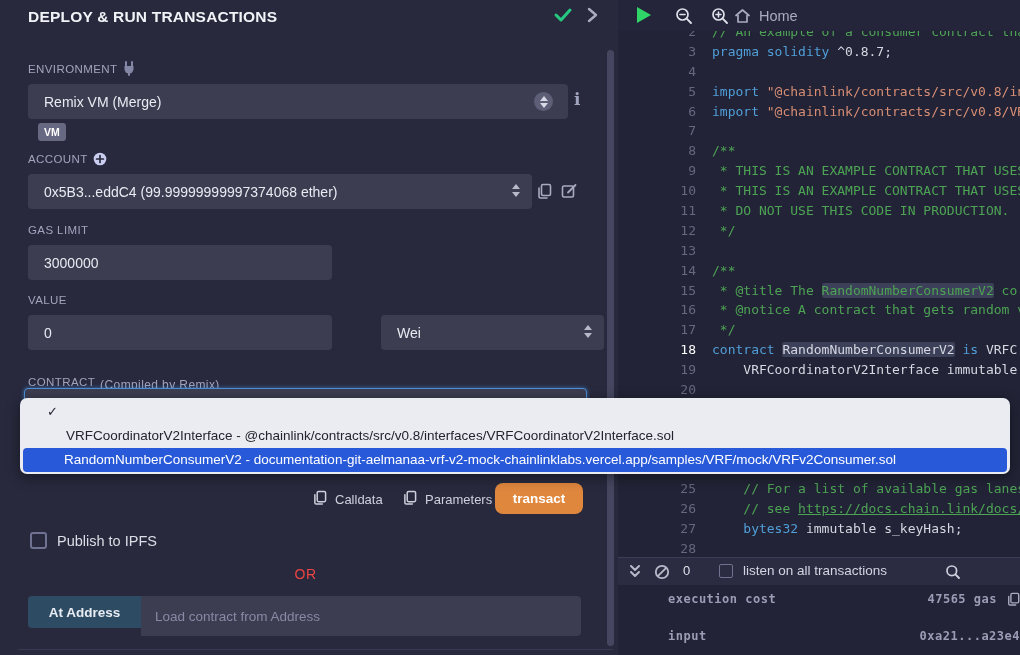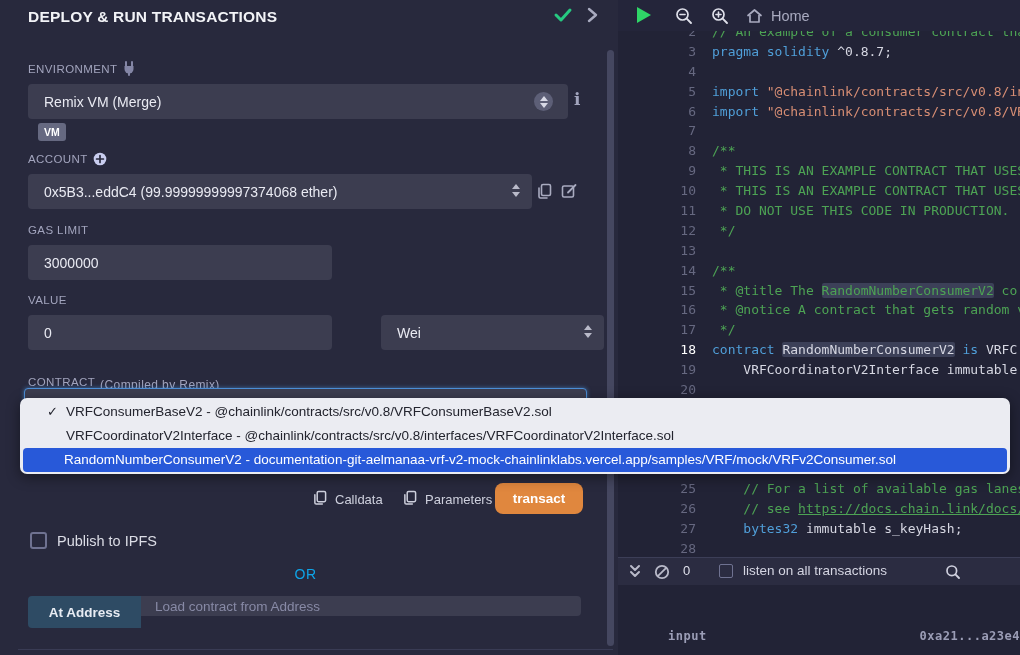--- a/index.html
+++ b/index.html
@@ -40,24 +40,24 @@
       box-shadow:0 3px 14px rgba(0,0,0,.45);padding-top:2px;box-sizing:border-box;z-index:5;}
   .ddrow{height:24px;line-height:24px;font-size:13.5px;color:#23242e;padding-left:46px;white-space:nowrap;
       position:relative;overflow:hidden;}
   .ddrow .ddcheck{position:absolute;left:27px;top:0;color:#23242e;font-size:13px;}
   .ddrow.sel{background:var(--selected-option,#2859d9);color:#fff;margin:0 3px;border-radius:4px;padding-left:41px;}
 
   .action-label{font-size:13px;color:#ced0dd;}
   #transact-btn{left:495px;top:483px;width:88px;height:31px;background:var(--transact,#e0873e);border:none;
       border-radius:8px;color:#fff;font-size:13.5px;font-weight:700;font-family:"Liberation Sans",sans-serif;}
   .chkbox{width:17px;height:17px;border:2px solid #6f7291;border-radius:3px;box-sizing:border-box;background:transparent;}
-  #or-label{left:28px;top:566px;width:555px;text-align:center;color:#0ea5e9;font-size:14px;letter-spacing:.5px;}
+  #or-label{left:28px;top:566px;width:555px;text-align:center;color:#ef4444;font-size:14px;letter-spacing:.5px;}
   #at-address-btn{left:28px;top:596px;width:113px;height:32px;background:var(--at-address,#2e4b64);border:none;
       border-radius:4px 0 0 4px;color:#e8ecf3;font-size:13.5px;font-weight:700;font-family:"Liberation Sans",sans-serif;}
-  #at-address-input{left:141px;top:596px;width:426px;height:20px;border-radius:0 4px 4px 0;font-size:13.5px;padding-left:14px;}
+  #at-address-input{left:141px;top:596px;width:426px;height:40px;border-radius:0 4px 4px 0;font-size:13.5px;padding-left:14px;}
   #at-address-input::placeholder{color:#888aa6;}
   #panel-divider{left:18px;top:649px;width:595px;height:1px;background:#393b54;}
   #panel-scrollbar{left:607px;top:50px;width:7px;height:596px;background:#454760;border-radius:4px;}
 
   
   #tabbar{left:618px;top:0;width:402px;height:31px;background:#24253a;}
   #play-icon{left:637px;top:7px;width:0;height:0;border-top:8px solid transparent;border-bottom:8px solid transparent;
       border-left:14px solid #2fd567;}
   .tb-icon{color:#dfe0ea;}
   #home-tab{left:738px;top:0;height:31px;display:flex;align-items:center;gap:8px;color:#a9abc0;font-size:14.5px;padding:0 8px;}
@@ -215,21 +215,21 @@
           <path d="M5 7.5h5" stroke="#dfe0ea" stroke-width="1.6" stroke-linecap="round"></path>
         </svg>
     </div>
     <div class="abs tb-icon" style="left:93px;top:7px;">
       <svg width="18" height="18" viewBox="0 0 18 18">
           <circle cx="7.5" cy="7.5" r="5.5" fill="none" stroke="#dfe0ea" stroke-width="1.7"></circle>
           <path d="M11.7 11.7 16 16" stroke="#dfe0ea" stroke-width="1.9" stroke-linecap="round"></path>
           <path d="M5 7.5h5M7.5 5v5" stroke="#dfe0ea" stroke-width="1.6" stroke-linecap="round"></path>
         </svg>
     </div>
-    <div id="home-tab" class="abs" style="left:120px;">
+    <div id="home-tab" class="abs" style="left:108px;">
       <span>
         <svg width="17" height="16" viewBox="0 0 17 16">
             <path d="M2 7.5 8.5 2 15 7.5" fill="none" stroke="#a9abc0" stroke-width="1.7" stroke-linecap="round" stroke-linejoin="round"></path>
             <path d="M4 7v7h9V7" fill="none" stroke="#a9abc0" stroke-width="1.7" stroke-linejoin="round"></path>
           </svg>
       </span>
       <span>Home</span>
     </div>
 
   </div>
@@ -341,21 +341,21 @@
           <span class="lt"><span class="tok-p">    </span><span class="tok-k">bytes32</span><span class="tok-p"> immutable s_keyHash;</span></span>
         </div>
         <div class="cl">
           <span class="ln">28</span>
           <span class="lt"></span>
         </div>
       </div>
   </div>
 
   <div id="dropdown" class="abs">
-      <div class="ddrow"><span class="ddcheck">✓</span><span>VRFConsumerBaseV2 - @chainlink/contracts/src/v0.8/VRFConsumerBaseV2.sol</span></div>
+      <div class="ddrow"><span class="ddcheck">✓</span></div>
       <div class="ddrow"><span>VRFCoordinatorV2Interface - @chainlink/contracts/src/v0.8/interfaces/VRFCoordinatorV2Interface.sol</span></div>
       <div class="ddrow sel"><span>RandomNumberConsumerV2 - documentation-git-aelmanaa-vrf-v2-mock-chainlinklabs.vercel.app/samples/VRF/mock/VRFv2Consumer.sol</span></div>
     </div>
 
   <div id="term-toolbar" class="abs">
     <div class="abs" style="left:10px;top:6px;">
       <svg width="14" height="16" viewBox="0 0 14 16">
           <polyline points="3,2 7,6 11,2" fill="none" stroke="#b9bac9" stroke-width="2" stroke-linecap="round" stroke-linejoin="round"></polyline>
           <polyline points="3,8 7,12 11,8" fill="none" stroke="#b9bac9" stroke-width="2" stroke-linecap="round" stroke-linejoin="round"></polyline>
         </svg>
@@ -372,20 +372,32 @@
     <div class="abs" style="left:327px;top:6px;">
       <svg width="16" height="16" viewBox="0 0 16 16">
           <circle cx="6.8" cy="6.8" r="4.8" fill="none" stroke="#cfd0de" stroke-width="1.7"></circle>
           <path d="M10.4 10.4 14 14" stroke="#cfd0de" stroke-width="1.9" stroke-linecap="round"></path>
         </svg>
     </div>
 
   </div>
 
   <div id="term-body" class="abs">
+      <div class="trow" style="top: 7px;">
+        <span>execution cost</span>
+        <span class="tval">
+          <span>47565 gas</span>
+          <span>
+            <svg width="13" height="14" viewBox="0 0 15 16">
+              <rect x="4.5" y="1.5" width="9" height="11" rx="1.5" fill="none" stroke="#a9abc0" stroke-width="1.6"></rect>
+              <path d="M2 5v8.5A1.5 1.5 0 0 0 3.5 15H10" fill="none" stroke="#a9abc0" stroke-width="1.6" stroke-linecap="round"></path>
+            </svg>
+          </span>
+        </span>
+      </div>
       <div class="trow" style="top: 44px;">
         <span>input</span>
         <span class="tval">
           <span>0xa21...a23e4</span>
         </span>
       </div>
     </div>
 
 </div>
 

